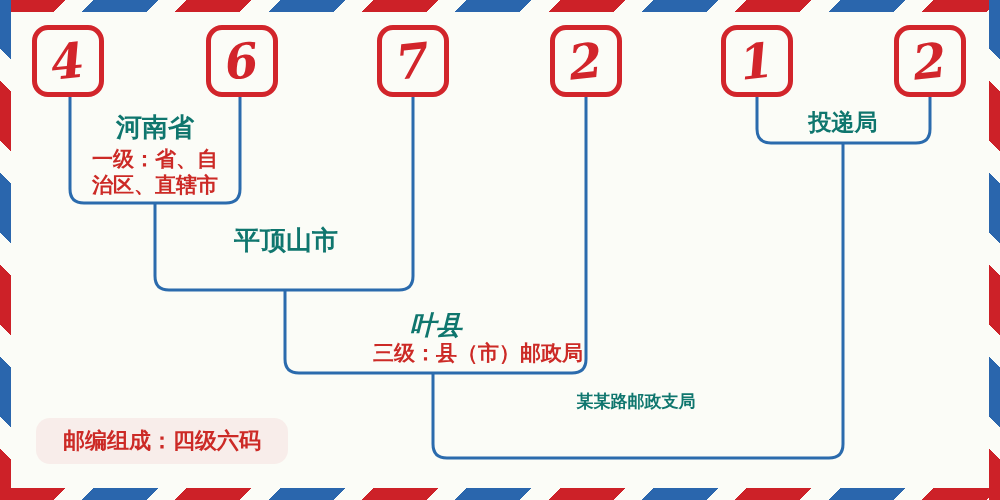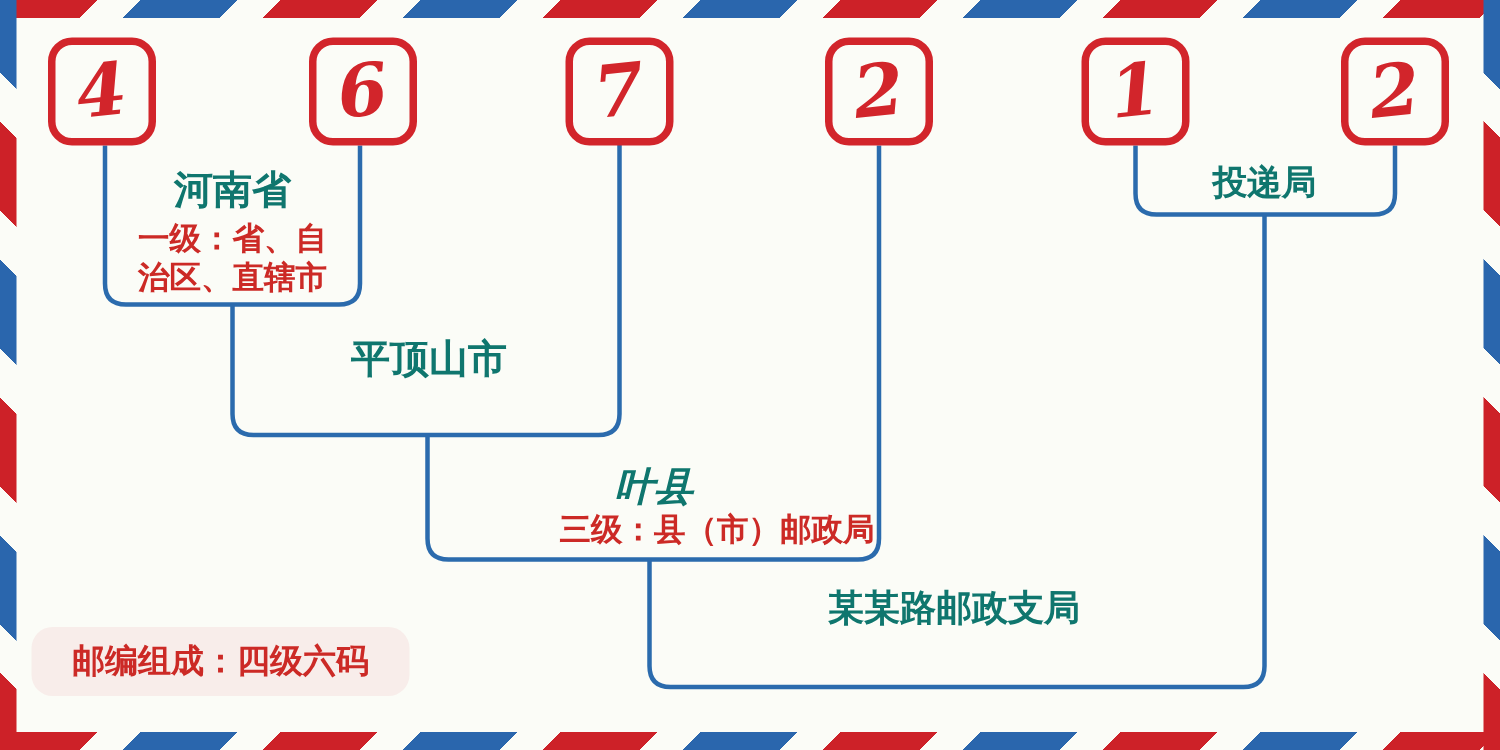--- a/index.html
+++ b/index.html
@@ -44,35 +44,35 @@
 
   
   .lbl {
     position:absolute; transform:translateX(-50%); white-space:nowrap;
     font-weight:bold; z-index:3; line-height:1.2;
     font-family:"DejaVu Serif","Liberation Serif",serif;
   }
   .lbl.blue { color:#0f766e; }
   .lbl.red  { color:#cc2a26; }
   .name-lg { font-size:26px; }
-  .name-md { font-size:24px; }
+  .name-md { font-size:17px; }
   .desc    { font-size:21px; }
   .l1name  { left:155px; top:112px; }
   .l1desc  { left:155px; top:146px; text-align:center; line-height:26px; }
   .l2name  { left:286px; top:225px; }
   .l2desc  { left:285px; top:257px; }
   .l3name  { left:436px; top:310px;font-style:italic; }
   .l3desc  { left:438px; top:340px;margin-left:40px; }
   .l4name  { left:636px; top:391px; }
   .l4desc  { left:640px; top:424px; }
   .delivery { left:843px; top:108px; font-size:23px; }
 
   
   .badge {
-    position:absolute; left:21px; top:418px; width:252px; height:46px;
+    position:absolute; left:36px; top:418px; width:252px; height:46px;
     background:#f8edea; border-radius:14px; z-index:3;
     display:flex; align-items:center; justify-content:center;
   }
   .badge-text {
     color:#cc2a26; font-weight:bold; font-size:22px;
     font-family:"DejaVu Serif","Liberation Serif",serif; white-space:nowrap;
   }
 </style>
 </head>
 <body>

